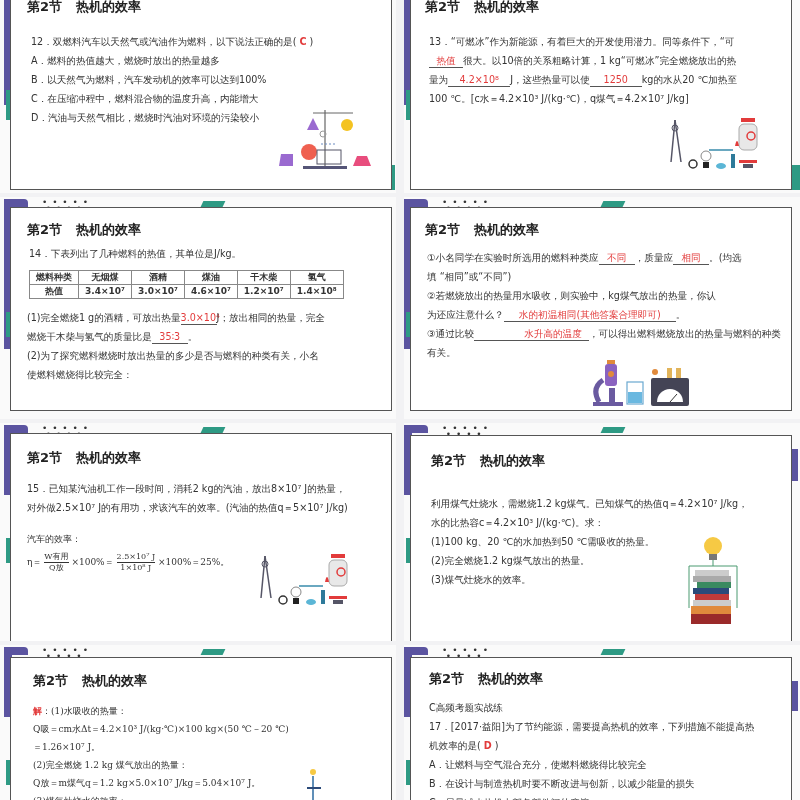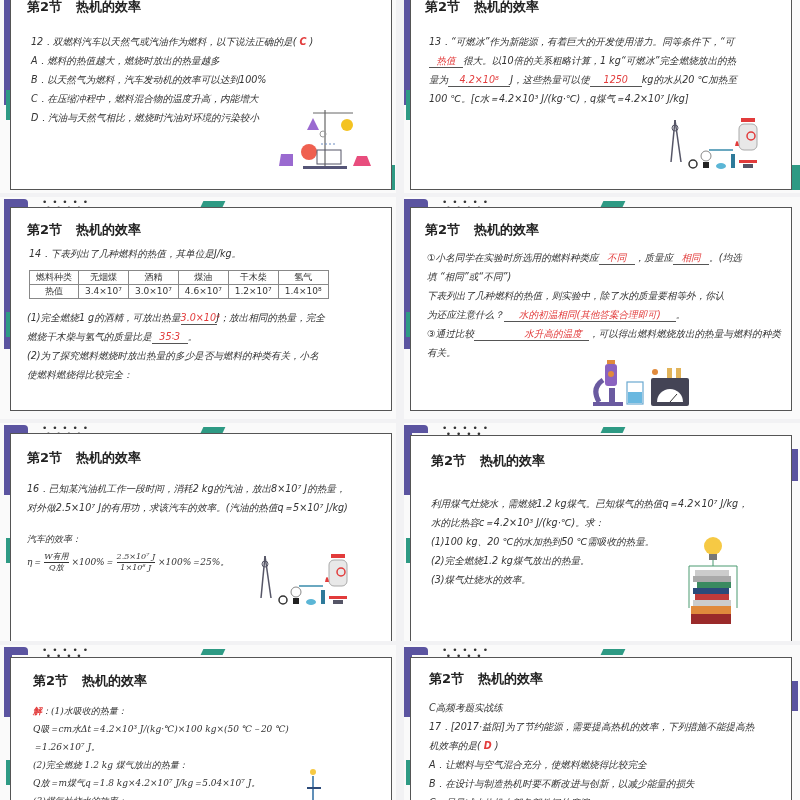--- a/index.html
+++ b/index.html
@@ -4,27 +4,27 @@
 <style>
   html, body { margin:0; padding:0; }
   body { width:800px; height:800px; position:relative; overflow:hidden; background:#f2f2f4; font-family:"DejaVu Sans","Liberation Sans",sans-serif; color:#333; }
   .slide { position:absolute; width:396px; overflow:hidden; background:#fafafa; }
   .frame { position:absolute; background:#fff; border:1.5px solid #555; box-sizing:border-box; }
   .deco-purple { position:absolute; background:#5b54a0; }
   .deco-teal { position:absolute; background:#2e9a84; }
   .dots { position:absolute; font-size:9px; color:#333; letter-spacing:1px; line-height:6px; }
   .title { position:absolute; font-weight:bold; font-size:13px; color:#222; white-space:nowrap; }
   .title .gap { display:inline-block; width:14px; }
-  .txt { position:absolute; font-size:9.6px; line-height:19px; color:#333;font-style:italic; }
+  .txt { position:absolute; font-size:9.6px; line-height:19px; color:#333; }
   .txt p { margin:0; white-space:nowrap; }
   .blank { display:inline-block; border-bottom:1px solid #555; text-align:center; color:#e23b3b; line-height:13px; }
   .sol { font-family:"DejaVu Serif","Liberation Serif",serif; font-size:9px; line-height:18px; }
   .red { color:#e23b3b; font-weight:bold; }
   table.fuel { position:absolute; border-collapse:collapse; font-size:9px; }
-  table.fuel td { border:1px solid #888; padding:0 6px; text-align:center; height:13px; line-height:13px; white-space:nowrap; }
+  table.fuel td { border:1px solid #888; padding:0 6px; text-align:center; height:13px; line-height:13px; white-space:nowrap;font-weight:bold; }
   .illus { position:absolute; }
   .frac { display:inline-block; vertical-align:middle; text-align:center; font-size:8px; line-height:10px; }
   .frac span { display:block; }
   .frac .num { border-bottom:1px solid #333; }
 </style>
 </head>
 <body>
 
 <div class="slide" style="left:0;top:-25px;height:218px;">
   <div class="deco-purple" style="left:4px;top:20px;width:8px;height:110px;"></div>
@@ -139,21 +139,21 @@
   <div class="deco-teal" style="left:2px;top:115px;width:6px;height:25px;"></div>
   <div class="deco-teal" style="left:198px;top:4px;width:22px;height:6px;transform:skewX(-25deg);"></div>
   <div class="dots" style="left:38px;top:2px;">• • • • •<br>&nbsp;• • • •</div>
   <div class="frame" style="left:6px;top:10px;width:382px;height:204px;">
     <div class="title" style="left:14px;top:13px;">
       <span>第2节</span><span class="gap"></span><span>热机的效率</span>
     </div>
     <div class="txt" style="left:16px;top:40px;">
       <p><span>①小名同学在实验时所选用的燃料种类应</span><span class="blank" style="width:36px;">不同</span><span>，质量应</span><span class="blank" style="width:36px;">相同</span><span>。(均选</span></p>
       <p>填 “相同”或“不同”)</p>
-      <p>下表列出了几种燃料的热值，则实验中，除了水的质量要相等外，你认</p>
+      <p>②若燃烧放出的热量用水吸收，则实验中，kg煤气放出的热量，你认</p>
       <p><span>为还应注意什么？</span><span class="blank" style="width:172px;">水的初温相同(其他答案合理即可)</span><span>。</span></p>
       <p><span>③通过比较</span><span class="blank" style="width:72px;padding-left:43px;">水升高的温度</span><span>，可以得出燃料燃烧放出的热量与燃料的种类</span></p>
       <p>有关。</p>
     </div>
     <svg class="illus" style="left:178px;top:150px;" width="104" height="50" viewBox="0 0 104 50">
       <rect x="18" y="2" width="8" height="4" fill="#e08a3c"></rect>
       <rect x="16" y="6" width="12" height="22" rx="3" fill="#8a62c0"></rect>
       <circle cx="22" cy="16" r="3" fill="#e08a3c"></circle>
       <path d="M14 22 Q2 30 10 44" stroke="#6a5aa0" stroke-width="5" fill="none"></path>
       <rect x="4" y="44" width="30" height="4" fill="#6a5aa0"></rect>
@@ -174,21 +174,21 @@
   <div class="deco-purple" style="left:4px;top:2px;width:24px;height:8px;border-radius:0 4px 0 0;"></div>
   <div class="deco-purple" style="left:4px;top:2px;width:8px;height:70px;"></div>
   <div class="deco-teal" style="left:6px;top:115px;width:6px;height:25px;"></div>
   <div class="deco-teal" style="left:202px;top:4px;width:22px;height:6px;transform:skewX(-25deg);"></div>
   <div class="dots" style="left:42px;top:2px;">• • • • •<br>&nbsp;• • • •</div>
   <div class="frame" style="left:10px;top:10px;width:382px;height:210px;">
     <div class="title" style="left:16px;top:15px;">
       <span>第2节</span><span class="gap"></span><span>热机的效率</span>
     </div>
     <div class="txt" style="left:16px;top:45px;">
-      <p>16．已知某汽油机工作一段时间，消耗2 kg的汽油，放出8×10⁷ J的热量，</p>
+      <p>15．已知某汽油机工作一段时间，消耗2 kg的汽油，放出8×10⁷ J的热量，</p>
       <p>对外做2.5×10⁷ J的有用功，求该汽车的效率。(汽油的热值q＝5×10⁷ J/kg)</p>
     </div>
     <div class="txt sol" style="left:16px;top:96px;">
       <p>汽车的效率：</p>
       <p style="margin-top:4px;">
         <span>η＝</span>
         <span class="frac"><span class="num">W有用</span><span>Q放</span></span>
         <span>×100%＝</span>
         <span class="frac"><span class="num">2.5×10⁷ J</span><span>1×10⁸ J</span></span>
         <span>×100%＝25%。</span>
@@ -256,21 +256,21 @@
   <div class="dots" style="left:42px;top:2px;">• • • • •<br>&nbsp;• • • •</div>
   <div class="frame" style="left:10px;top:12px;width:382px;height:200px;">
     <div class="title" style="left:22px;top:14px;">
       <span>第2节</span><span class="gap"></span><span>热机的效率</span>
     </div>
     <div class="txt sol" style="left:22px;top:44px;">
       <p><span class="red">解</span><span>：(1)水吸收的热量：</span></p>
       <p>Q吸＝cm水Δt＝4.2×10³ J/(kg·℃)×100 kg×(50 ℃－20 ℃)</p>
       <p>＝1.26×10⁷ J。</p>
       <p>(2)完全燃烧 1.2 kg 煤气放出的热量：</p>
-      <p>Q放＝m煤气q＝1.8 kg×4.2×10⁷ J/kg＝5.04×10⁷ J。</p>
+      <p>Q放＝m煤气q＝1.2 kg×5.0×10⁷ J/kg＝5.04×10⁷ J。</p>
       <p>(3)煤气灶烧水的效率：</p>
     </div>
     <svg class="illus" style="left:290px;top:110px;" width="50" height="50" viewBox="0 0 50 50">
       <circle cx="12" cy="4" r="3" fill="#f6c944"></circle>
       <line x1="12" y1="8" x2="12" y2="50" stroke="#2b6aa0" stroke-width="1.5"></line>
       <line x1="6" y1="20" x2="20" y2="20" stroke="#2b4a7a" stroke-width="2"></line>
       <circle cx="28" cy="38" r="4" fill="none" stroke="#8ac0d0"></circle>
       <circle cx="42" cy="38" r="4" fill="none" stroke="#8ac0d0"></circle>
     </svg>
   </div>

